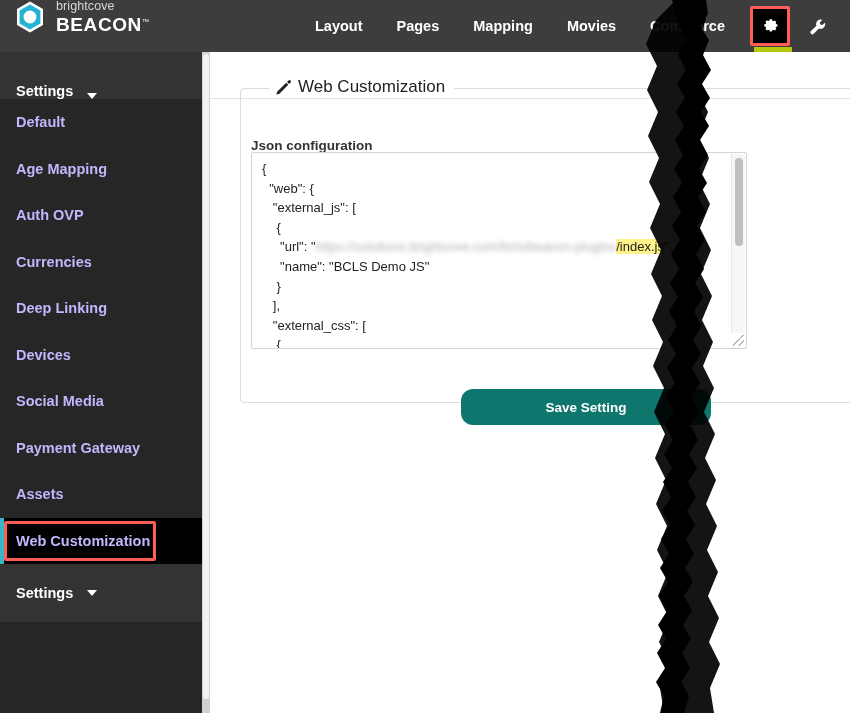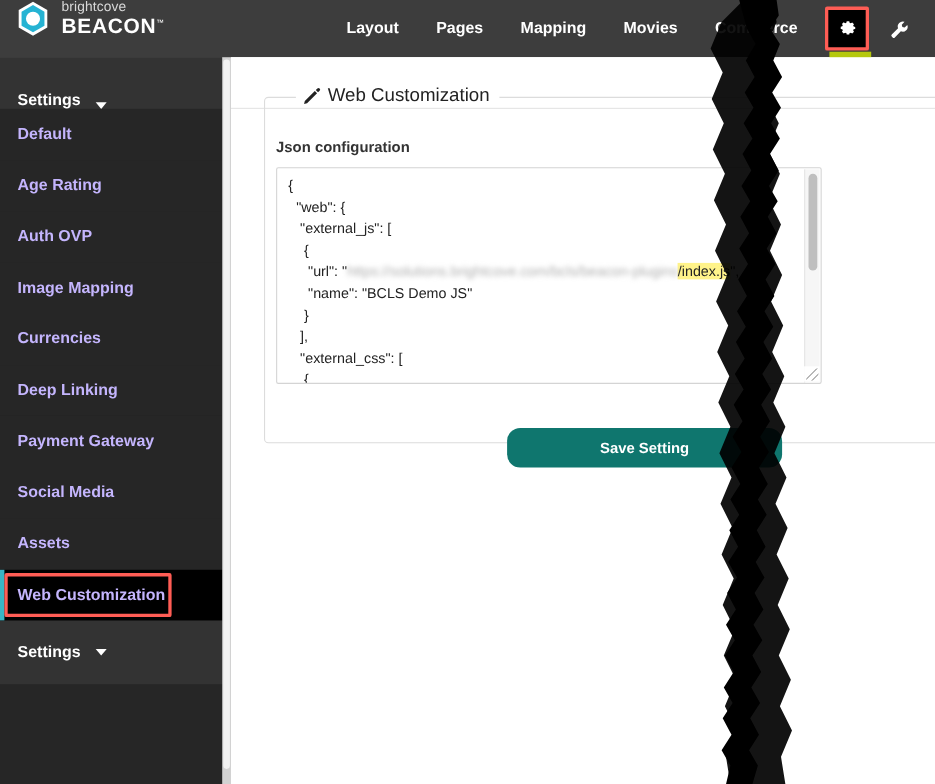--- a/index.html
+++ b/index.html
@@ -235,21 +235,21 @@
     align-items: center;
     font-size: 17px;
     color: #222222;
     white-space: nowrap;
   }
   .legend .pencil { margin-right: 6px; display: block; }
 
   .field-label {
     position: absolute;
     left: 41px;
-    top: 74px;
+    top: 86px;
     font-size: 13.5px;
     font-weight: bold;
     color: #333333;
   }
 
   .json-box {
     position: absolute;
     left: 41px;
     top: 100px;
     width: 496px;
@@ -382,39 +382,39 @@
 
     <div class="sidebar-head">
       <span class="sidebar-head-label">Settings</span>
       <span class="caret"></span>
     </div>
 
     <div class="sidebar-item">
       <span class="sidebar-item-label">Default</span>
     </div>
     <div class="sidebar-item">
-      <span class="sidebar-item-label">Age Rating</span>
+      <span class="sidebar-item-label">Age Mapping</span>
     </div>
     <div class="sidebar-item">
       <span class="sidebar-item-label">Auth OVP</span>
     </div>
     <div class="sidebar-item">
-      <span class="sidebar-item-label">Image Mapping</span>
-    </div>
-    <div class="sidebar-item">
       <span class="sidebar-item-label">Currencies</span>
     </div>
     <div class="sidebar-item">
       <span class="sidebar-item-label">Deep Linking</span>
     </div>
     <div class="sidebar-item">
+      <span class="sidebar-item-label">Devices</span>
+    </div>
+    <div class="sidebar-item">
+      <span class="sidebar-item-label">Social Media</span>
+    </div>
+    <div class="sidebar-item">
       <span class="sidebar-item-label">Payment Gateway</span>
-    </div>
-    <div class="sidebar-item">
-      <span class="sidebar-item-label">Social Media</span>
     </div>
     <div class="sidebar-item">
       <span class="sidebar-item-label">Assets</span>
     </div>
     <div class="sidebar-item active">
       <span class="accent"></span>
       <span class="redbox"></span>
       <span class="sidebar-item-label">Web Customization</span>
     </div>
 

